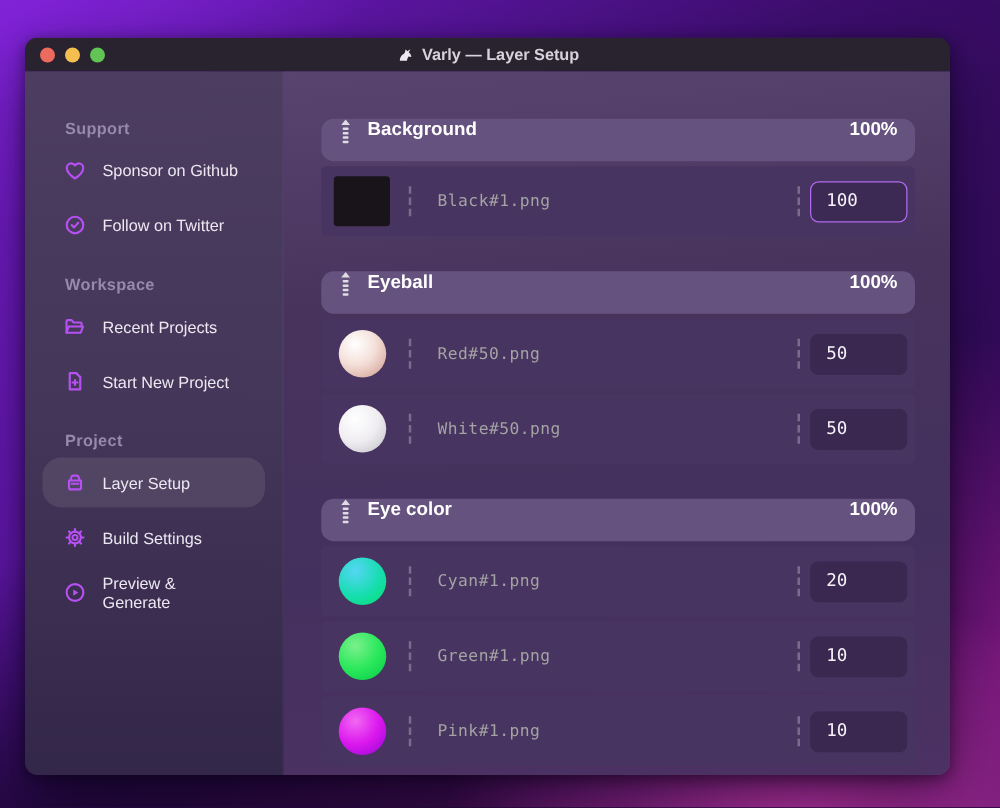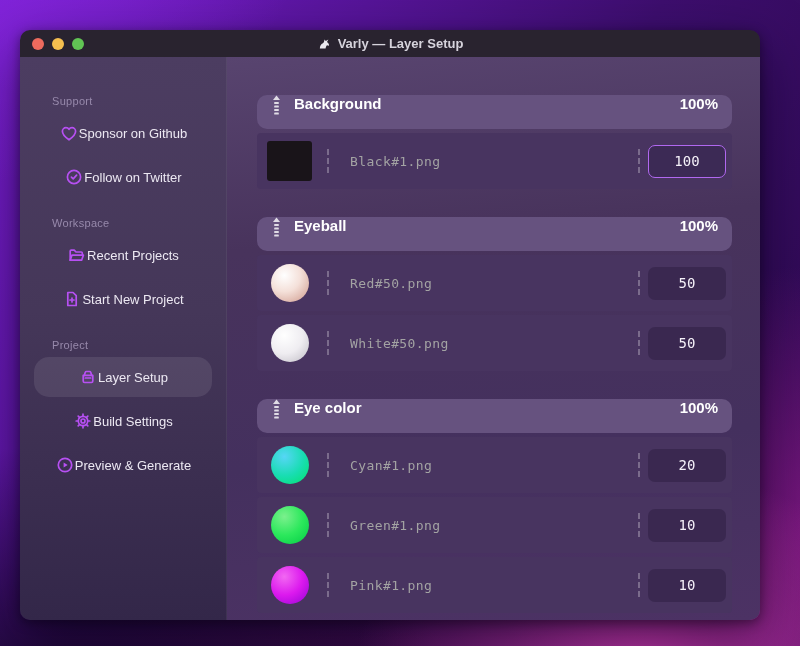--- a/index.html
+++ b/index.html
@@ -34,27 +34,27 @@
   .wbody{flex:1;display:flex;min-height:0;}
 
   
   .sidebar{
     width:207px;flex:0 0 207px;padding:38px 14px 14px;
     background:linear-gradient(#4c3d61 0%, #453759 45%, #332749 100%);
     border-right:1px solid rgba(255,255,255,0.06);
     overflow:hidden;
   }
   .section-label{
-    color:#9789ab;font-size:11px;font-weight:400;letter-spacing:.3px;
+    color:#9789ab;font-size:13px;font-weight:700;letter-spacing:.3px;
     padding-left:18px;margin:20px 0 6px;
   }
   .sidebar .section-label:first-child{margin-top:0;}
   .side-item{
-    height:40px;margin-bottom:4px;display:flex;align-items:center;
-    padding:0 16px;border-radius:8px;color:#ece8f2;font-size:13px;cursor:default;justify-content:center;
+    height:40px;margin-bottom:4px;display:flex;align-items:center;gap:12px;
+    padding:0 16px;border-radius:8px;color:#ece8f2;font-size:13px;cursor:default;
   }
   .side-item.active{background:rgba(255,255,255,0.09);border-radius:15px;}
   .side-item .icon{color:#b750f3;display:flex;flex:0 0 auto;}
 
   
   .main{
     flex:1;min-width:0;padding:38px 28px 0 30px;overflow:hidden;
     background:linear-gradient(175deg,#58446f 0%, #48335c 32%, #44305e 68%, #4c3264 100%);
   }
   .group{margin-bottom:28px;}
@@ -83,21 +83,21 @@
     margin-left:15px;flex:0 0 auto;
   }
   .vdash.right{margin-left:auto;}
   .fname{
     margin-left:21px;color:#a3a3a3;font-size:13px;letter-spacing:.4px;
     font-family:"DejaVu Sans Mono",monospace;white-space:nowrap;overflow:hidden;
   }
   .val{
     width:78px;height:33px;margin-left:8px;flex:0 0 auto;
     background:rgba(22,12,38,0.28);border:1.5px solid transparent;border-radius:7px;
-    color:#f5f1f9;font-size:14px;text-align:center;padding:0 12px;
+    color:#f5f1f9;font-size:14px;text-align:left;padding:0 12px;
     font-family:"DejaVu Sans Mono",monospace;outline:none;
   }
   .val.focused{border-color:#b168f0;background:#3c2a55;}
 </style>
 </head>
 <body>
 
 <div class="desktop">
   <div class="window">
     <div class="titlebar">

